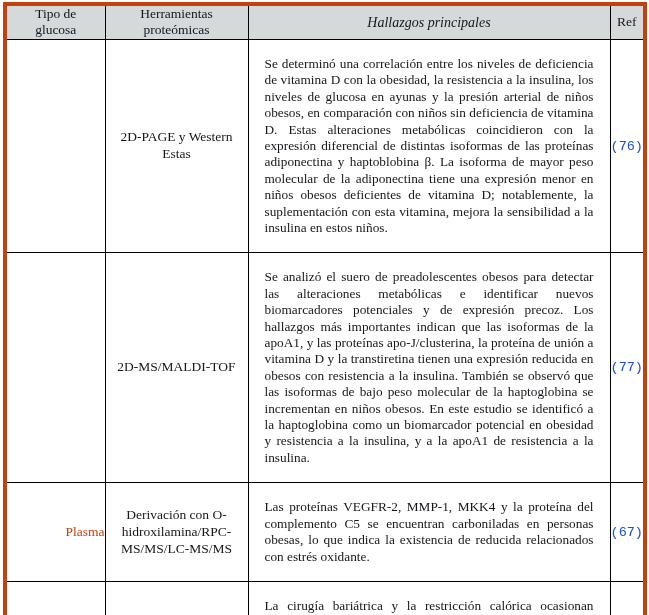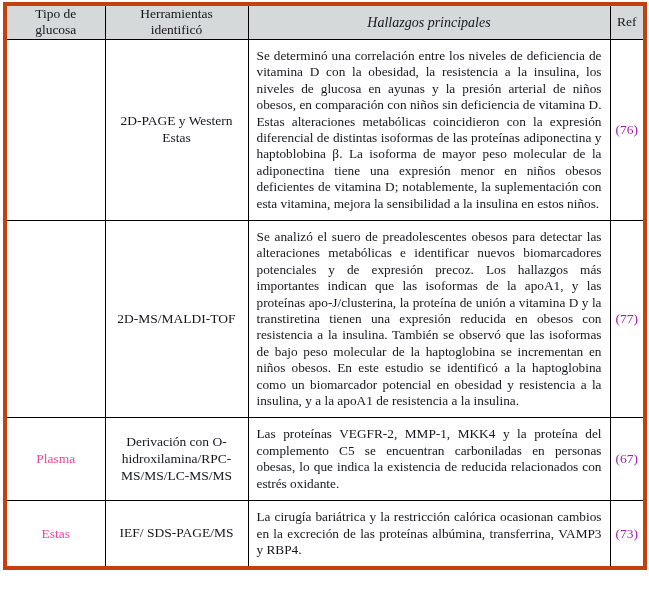--- a/index.html
+++ b/index.html
@@ -47,49 +47,50 @@
     font-size: 13.5px;
     line-height: 1.22;
     padding: 5px 3px 6px 3px;
     color: #15171c;
   }
   .hdr-hall {
     font-size: 14px;
     font-style: italic;
   }
   .cell-tipo {
-    text-align: center;
+    text-align: right;
     font-size: 13.5px;
     padding: 4px 0 4px 8px;
-    color: #ec4899;
+    color: #c2410c;
   }
   .cell-herr {
     text-align: center;
     font-size: 13.5px;
     line-height: 1.25;
     padding: 4px 6px;
     color: #15171c;
   }
   .cell-hall {
     text-align: justify;
     text-justify: inter-word;
     font-size: 13.3px;
     line-height: 1.235;
     padding: 5px 7px 5px 8px;
     color: #15171c;
     hyphens: manual;
   }
   .cell-hall p {
-    margin: 8px;
+    margin: 16px;
   }
   .cell-ref {
     text-align: center;
     font-size: 13.5px;
-    color: #a21caf;
+    color: #1d4ed8;
     padding: 3px 1px;
+    font-family: Liberation Mono, monospace;
   }
   
   .row-76 .cell-herr,
   .row-76 .cell-ref { vertical-align: middle; }
   .row-77 .cell-herr,
   .row-77 .cell-ref { vertical-align: middle; }
 </style>
 </head>
 <body>
 
@@ -102,21 +103,21 @@
       <col class="c-ref">
     </colgroup>
     <thead>
       <tr>
         <th>
           <span>Tipo de</span><br>
           <span>glucosa</span>
         </th>
         <th>
           <span>Herramientas</span><br>
-          <span>identificó</span>
+          <span>proteómicas</span>
         </th>
         <th class="hdr-hall">Hallazgos principales</th>
         <th>Ref</th>
       </tr>
     </thead>
     <tbody>
       <tr class="row-76">
         <td class="cell-tipo"></td>
         <td class="cell-herr">2D-PAGE y Western Estas</td>
         <td class="cell-hall">

